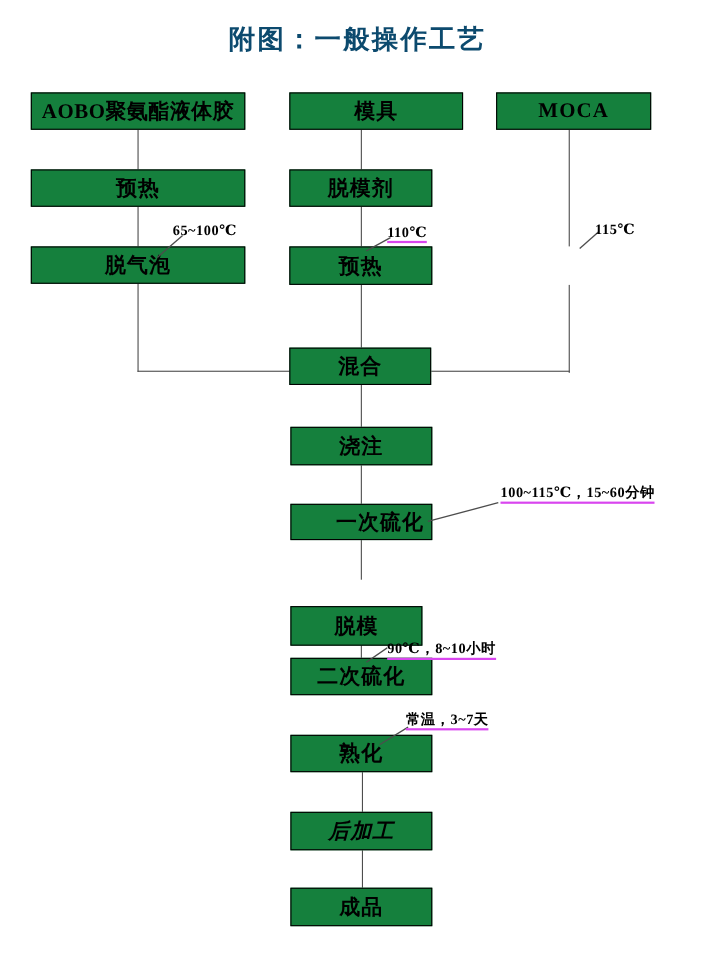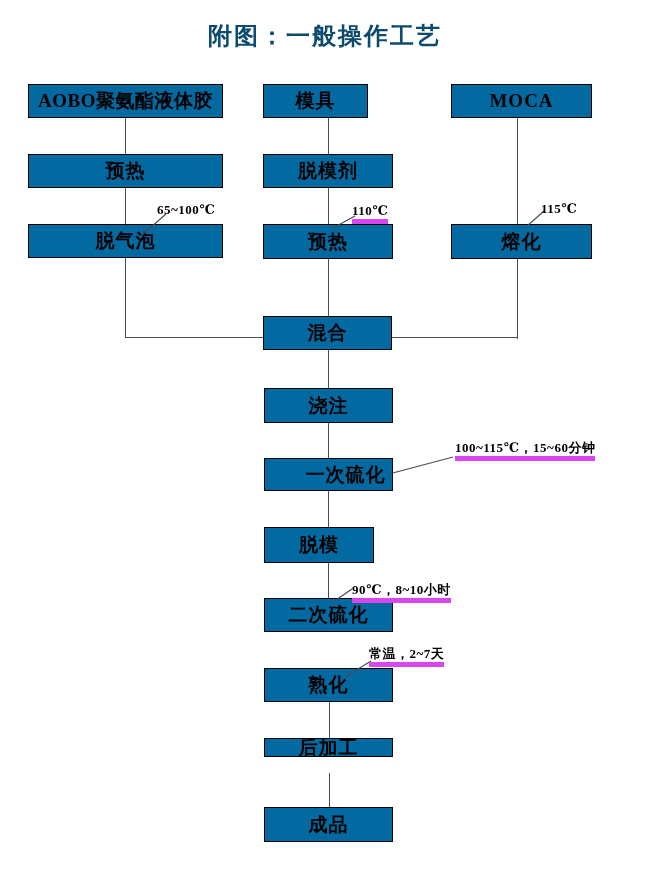--- a/index.html
+++ b/index.html
@@ -20,21 +20,21 @@
     margin: 0;
     text-align: center;
     font-size: 24px;
     font-weight: bold;
     letter-spacing: 2px;
     color: #0c4a6e;
   }
   .box {
     position: absolute;
     box-sizing: border-box;
-    background: #0369a1;
+    background: #15803d;
     border: 1px solid #000000;
     display: flex;
     align-items: center;
     justify-content: center;
     font-size: 19px;
     font-weight: bold;
     letter-spacing: 1px;
     color: #000000;
     z-index: 2;
   }
@@ -61,38 +61,38 @@
     font-size: 13px;
     font-weight: bold;
     letter-spacing: 0.5px;
     color: #000000;
     white-space: nowrap;
     line-height: 15px;
     z-index: 4;
     background: transparent;
     text-align: center;
   }
-  .ann.underlined { border-bottom: 5px solid #d946ef; padding-bottom: 1px; }
+  .ann.underlined { border-bottom: 2px solid #d946ef; padding-bottom: 1px; }
 
   
   #box-material      { left: 28px;  top: 84px;  width: 195px; height: 34px; letter-spacing: 0.5px; }
   #box-preheat-left  { left: 28px;  top: 154px; width: 195px; height: 34px; }
   #box-degas         { left: 28px;  top: 224px; width: 195px; height: 34px; }
-  #box-mold          { left: 263px; top: 84px;  width: 105px; height: 34px; }
+  #box-mold          { left: 263px; top: 84px;  width: 158px; height: 34px; }
   #box-release-agent { left: 263px; top: 154px; width: 130px; height: 34px; }
   #box-preheat-mid   { left: 263px; top: 224px; width: 130px; height: 35px; }
   #box-moca          { left: 451px; top: 84px;  width: 141px; height: 34px; }
   #box-melt          { left: 451px; top: 224px; width: 141px; height: 35px; }
   #box-mix           { left: 263px; top: 316px; width: 129px; height: 34px; font-family: Liberation Serif, serif; }
   #box-pour          { left: 264px; top: 388px; width: 129px; height: 35px; }
   #box-first-cure    { left: 264px; top: 458px; width: 129px; height: 33px; padding-left: 34px; }
-  #box-demold        { left: 264px; top: 527px; width: 110px; height: 36px; }
+  #box-demold        { left: 264px; top: 551px; width: 120px; height: 36px; }
   #box-second-cure   { left: 264px; top: 598px; width: 129px; height: 34px; }
   #box-aging         { left: 264px; top: 668px; width: 129px; height: 34px; }
-  #box-post-process  { left: 264px; top: 738px; width: 129px; height: 19px; }
+  #box-post-process  { left: 264px; top: 738px; width: 129px; height: 35px; font-style: italic; }
   #box-finished      { left: 264px; top: 807px; width: 129px; height: 35px; }
 
   
   #ann-degas-temp    { left: 157px; top: 202px; }
   #ann-preheat-temp  { left: 352px; top: 203px; }
   #ann-melt-temp     { left: 541px; top: 201px; }
   #ann-first-cure    { left: 455px; top: 440px; }
   #ann-second-cure   { left: 352px; top: 582px; }
   #ann-aging         { left: 369px; top: 646px; }
 </style>
@@ -103,21 +103,20 @@
 
   <h1 class="title">附图：一般操作工艺</h1>
 
   <div class="box" id="box-material">AOBO聚氨酯液体胶</div>
   <div class="box" id="box-preheat-left">预热</div>
   <div class="box" id="box-degas">脱气泡</div>
   <div class="box" id="box-mold">模具</div>
   <div class="box" id="box-release-agent">脱模剂</div>
   <div class="box" id="box-preheat-mid">预热</div>
   <div class="box" id="box-moca">MOCA</div>
-  <div class="box" id="box-melt">熔化</div>
   <div class="box" id="box-mix">混合</div>
   <div class="box" id="box-pour">浇注</div>
   <div class="box" id="box-first-cure">一次硫化</div>
   <div class="box" id="box-demold">脱模</div>
   <div class="box" id="box-second-cure">二次硫化</div>
   <div class="box" id="box-aging">熟化</div>
   <div class="box" id="box-post-process">后加工</div>
   <div class="box" id="box-finished">成品</div>
 
   <div class="vline" style="left:125px; top:118px; height:36px;"></div>
@@ -144,15 +143,15 @@
     <line x1="389" y1="474" x2="453" y2="457" stroke="#4d4d4d" stroke-width="1.2"></line>
     <line x1="333" y1="602" x2="352" y2="589" stroke="#4d4d4d" stroke-width="1.2"></line>
     <line x1="345" y1="677" x2="371" y2="661" stroke="#4d4d4d" stroke-width="1.2"></line>
   </svg>
 
   <div class="ann" id="ann-degas-temp">65~100℃</div>
   <div class="ann underlined" id="ann-preheat-temp">110℃</div>
   <div class="ann" id="ann-melt-temp">115℃</div>
   <div class="ann underlined" id="ann-first-cure">100~115℃，15~60分钟</div>
   <div class="ann underlined" id="ann-second-cure">90℃，8~10小时</div>
-  <div class="ann underlined" id="ann-aging">常温，2~7天</div>
+  <div class="ann underlined" id="ann-aging">常温，3~7天</div>
 
 </div>
 
 </body></html>

